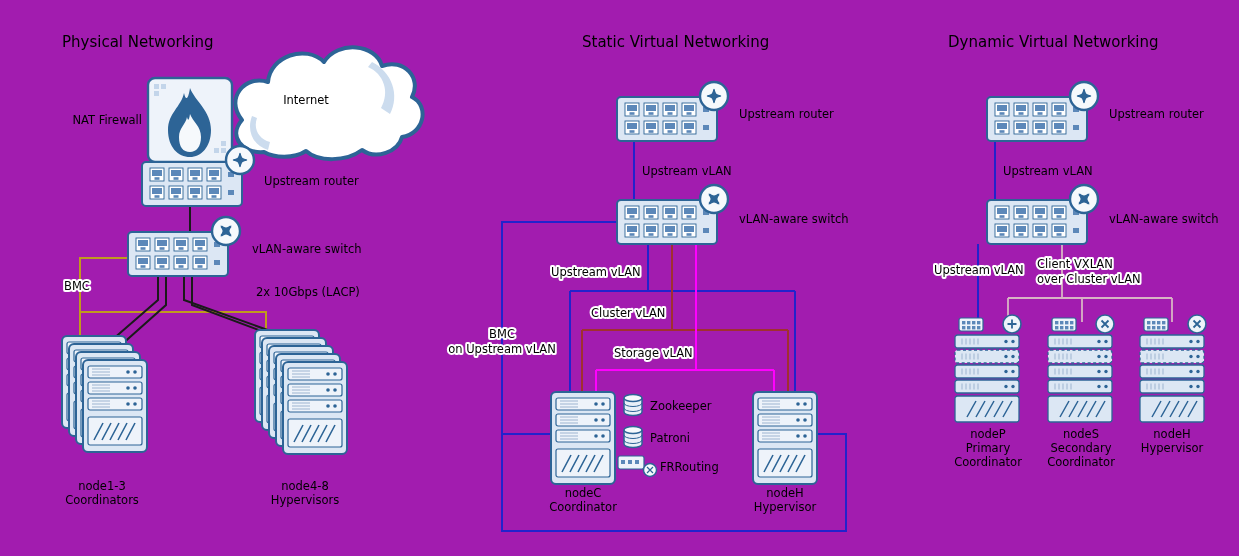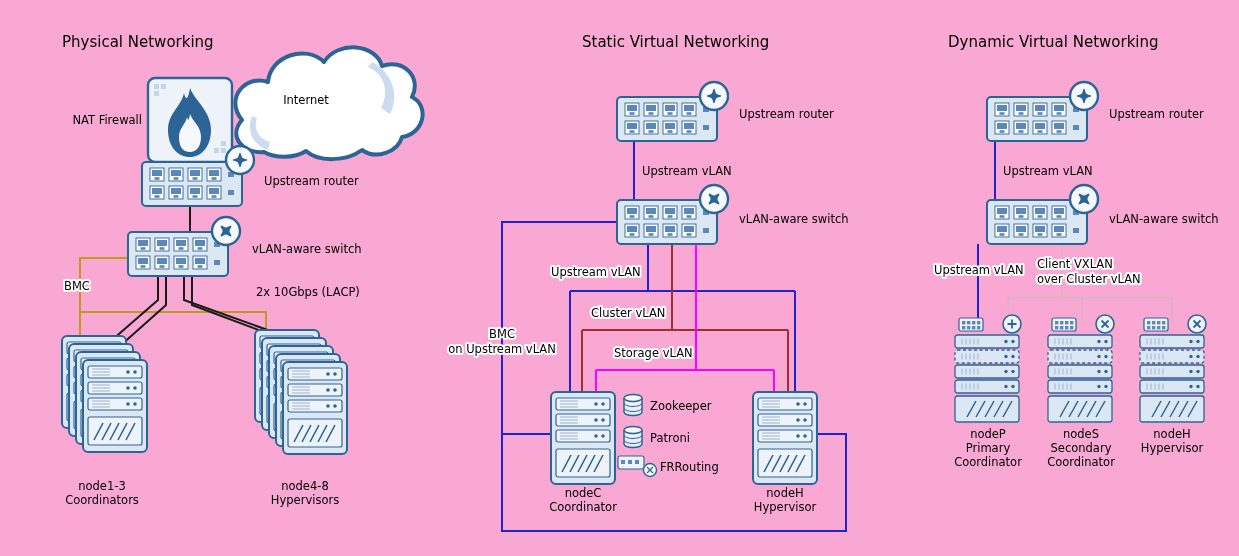--- a/index.html
+++ b/index.html
@@ -1,16 +1,16 @@
 <!DOCTYPE html>
 <html><head>
 <meta charset="utf-8">
 <style>
   html,body{margin:0;padding:0;background:#ffffff;}
-  .stage{position:relative;width:1239px;height:556px;background:#f9a8d4;overflow:hidden;}
+  .stage{position:relative;width:1239px;height:556px;background:#a21caf;overflow:hidden;}
   svg{display:block;}
   svg text{font-family:"DejaVu Sans","Liberation Sans",sans-serif;fill:#000;}
   .title{font-size:15px;}
   .lbl{font-size:11.5px;}
   .ctr{text-anchor:middle;}
   .end{text-anchor:end;}
   .halo{paint-order:stroke;stroke:#ffffff;stroke-width:4px;stroke-linejoin:round;}
   .ln{fill:none;}
 </style>
 </head>

